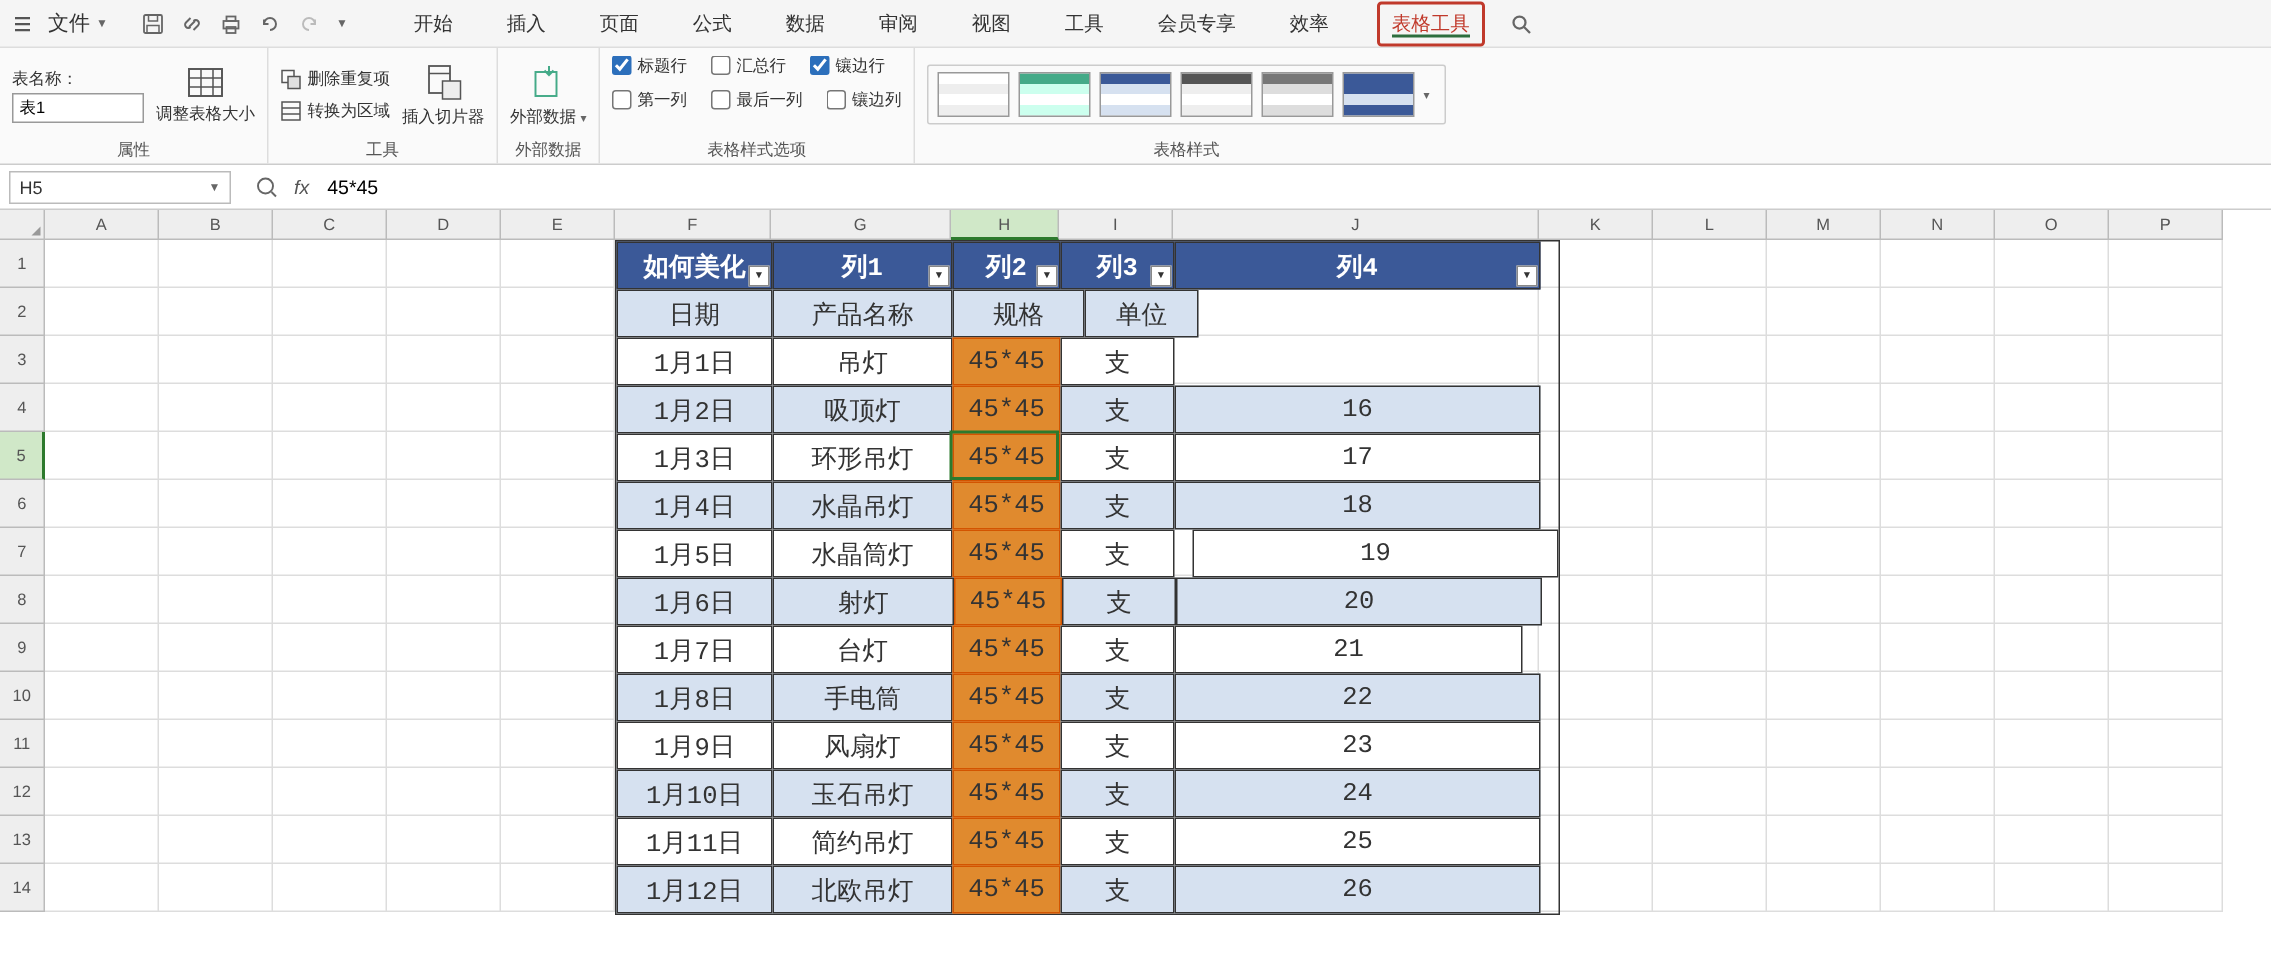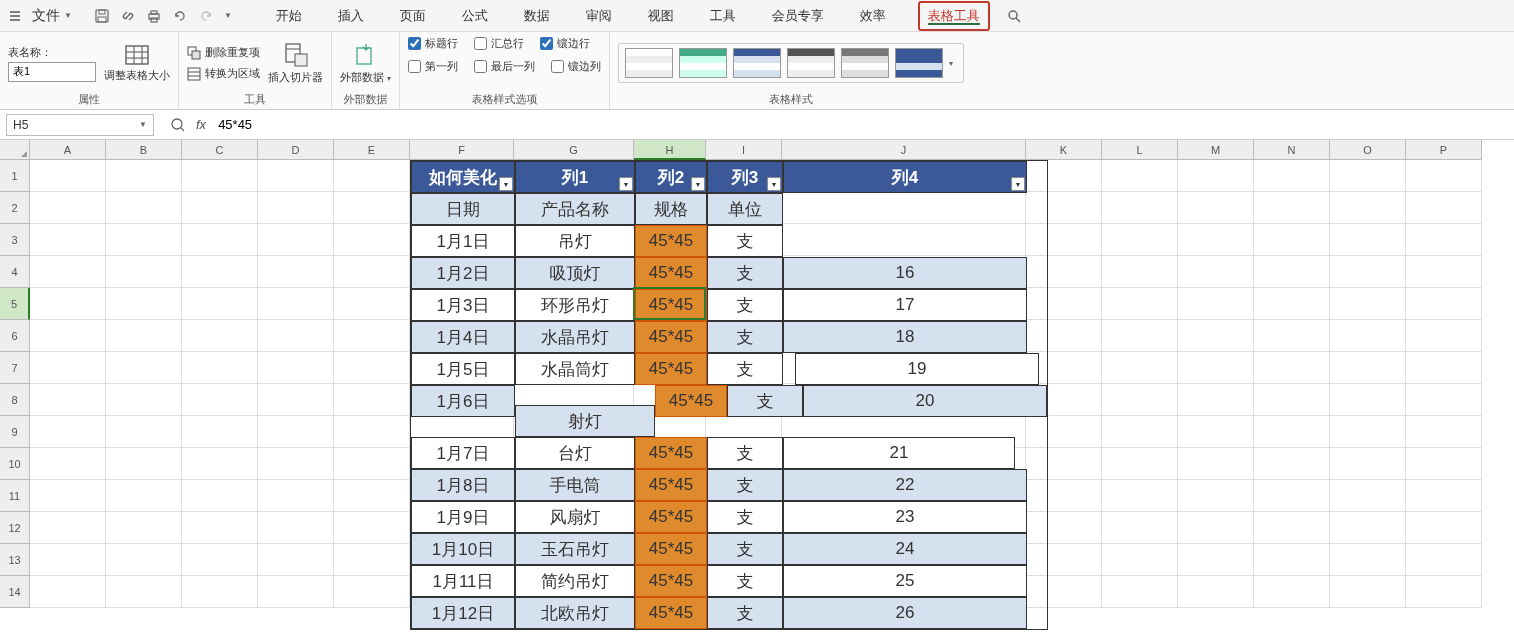--- a/index.html
+++ b/index.html
@@ -52,21 +52,21 @@
     .col-h { border-right: 1px solid #bbb; border-bottom: 1px solid #bbb; background: #eee; text-align: center; font-size: 11px; color: #555; line-height: 20px; }
     .col-h.sel { background: #d0e8c8; border-bottom: 2px solid #2d7a2d; }
     .row-headers { display: flex; flex-direction: column; width: 30px; }
     .row-h { height: 32px; border-right: 1px solid #bbb; border-bottom: 1px solid #bbb; background: #eee; text-align: center; font-size: 11px; color: #555; line-height: 32px; }
     .row-h.sel { background: #d0e8c8; border-right: 2px solid #2d7a2d; }
     .grid { position: relative; }
     .grid-row { display: flex; height: 32px; }
     .cell { border-right: 1px solid #ddd; border-bottom: 1px solid #ddd; background: #fff; font-size: 12px; overflow: hidden; }
     
     .data-table { position: absolute; border: 1px solid #333; }
-    .dt-row { display: flex; }
+    .dt-row { display: flex; font-family: Liberation Mono, monospace; }
     .dt-cell { border: 1px solid #333; display: flex; align-items: center; justify-content: center; font-size: 17px; height: 32px; overflow: hidden; white-space: nowrap; position: relative; }
     .dt-hdr { background: #3b5998; color: #fff; font-weight: bold; }
     .dt-subhdr { background: #d6e1f0; font-weight: normal; }
     .dt-alt { background: #d6e1f0; }
     .dt-reg { background: #fff; }
     .dt-orange-sel { background: #e08a2e; border: 1px solid #d35400;}
     .filter-btn { position: absolute; right: 1px; bottom: 1px; width: 14px; height: 14px; background: #fff; border: 1px solid #888; display: flex; align-items: center; justify-content: center; font-size: 7px; color: #333; cursor: pointer; }
     .active-cell-border { position: absolute; border: 2px solid #2d7a2d; pointer-events: none; }
 
     svg { display: block; }
@@ -601,21 +601,21 @@
                 <div class="filter-btn">▼</div>
               </div>
               <div class="dt-cell dt-hdr" style="width: 244px;">
                 <span>列4</span>
                 <div class="filter-btn">▼</div>
               </div>
             </div>
             <div class="dt-row">
               <div class="dt-cell dt-subhdr" style="width: 104px;">日期</div>
               <div class="dt-cell dt-subhdr" style="width: 120px;">产品名称</div>
-              <div class="dt-cell dt-subhdr" style="width: 72px;">规格</div>
+              <div class="dt-cell dt-subhdr" style="width: 88px;">规格</div>
               <div class="dt-cell dt-subhdr" style="width: 76px;">单位</div>
             </div>
             <div class="dt-row">
               <div class="dt-cell dt-reg" style="width: 104px;">1月1日</div>
               <div class="dt-cell dt-reg" style="width: 120px;">吊灯</div>
               <div class="dt-cell dt-orange-sel" style="width: 72px;">45*45</div>
               <div class="dt-cell dt-reg" style="width: 76px;">支</div>
             </div>
             <div class="dt-row">
               <div class="dt-cell dt-alt" style="width: 104px;">1月2日</div>
@@ -640,21 +640,21 @@
             </div>
             <div class="dt-row">
               <div class="dt-cell dt-reg" style="width: 104px;">1月5日</div>
               <div class="dt-cell dt-reg" style="width: 120px;">水晶筒灯</div>
               <div class="dt-cell dt-orange-sel" style="width: 72px;">45*45</div>
               <div class="dt-cell dt-reg" style="width: 76px;">支</div>
               <div class="dt-cell dt-reg" style="width: 244px; margin-left: 12px;">19</div>
             </div>
             <div class="dt-row">
               <div class="dt-cell dt-alt" style="width: 104px;">1月6日</div>
-              <div class="dt-cell dt-alt" style="width: 140px; margin-top: 20px;">射灯</div>
+              <div class="dt-cell dt-alt" style="width: 121px;">射灯</div>
               <div class="dt-cell dt-orange-sel" style="width: 72px;">45*45</div>
               <div class="dt-cell dt-alt" style="width: 76px;">支</div>
               <div class="dt-cell dt-alt" style="width: 244px;">20</div>
             </div>
             <div class="dt-row">
               <div class="dt-cell dt-reg" style="width: 104px;">1月7日</div>
               <div class="dt-cell dt-reg" style="width: 120px;">台灯</div>
               <div class="dt-cell dt-orange-sel" style="width: 72px;">45*45</div>
               <div class="dt-cell dt-reg" style="width: 76px;">支</div>
               <div class="dt-cell dt-reg" style="width: 232px;">21</div>

